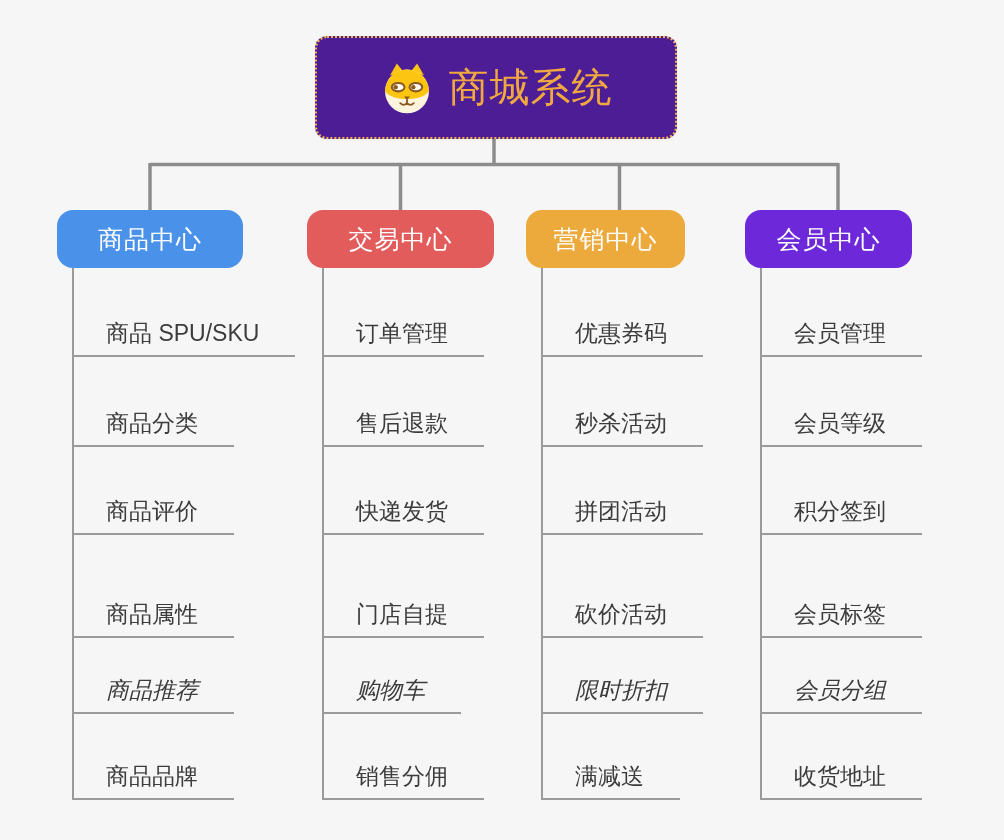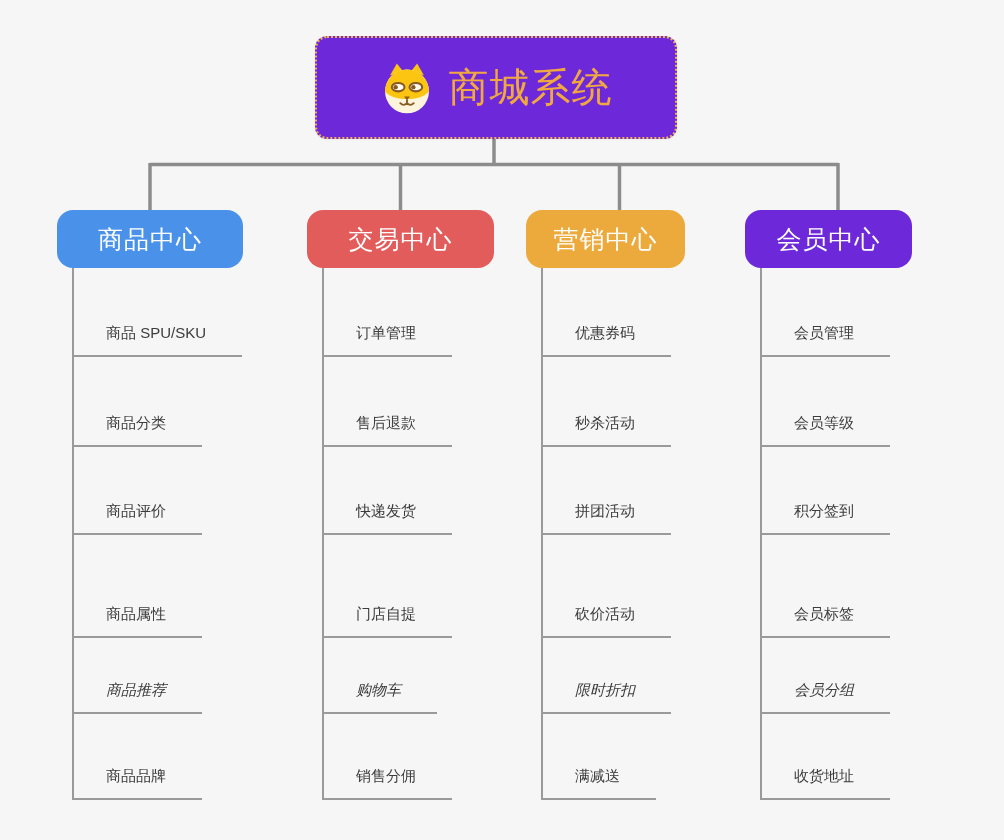--- a/index.html
+++ b/index.html
@@ -20,21 +20,21 @@
     width:1004px;
     height:840px;
     background:var(--bg);
     overflow:hidden;
   }
   
   .root-node{
     position:absolute;
     left:315px; top:36px;
     width:362px; height:103px;
-    background:#6d28d9;
+    background:#4c1d95;
     border:2px dotted var(--rootborder);
     border-radius:12px;
     box-sizing:border-box;
     display:flex;
     align-items:center;
     justify-content:center;
     gap:15px;
     box-shadow:0 1px 3px rgba(0,0,0,0.04);
   }
   .root-node .dog-icon svg{display:block;width:54px;height:54px;}
@@ -76,21 +76,21 @@
   .branch-col{
     position:absolute;
     top:268px;
     width:250px;
     height:540px;
   }
   .leaf{
     position:absolute;
     left:0;
     width:max-content;
-    font-size:15px;
+    font-size:23px;
     color:var(--leaftext);
     line-height:26px;
     padding:0 36px 9px 34px;
     border-bottom:2px solid var(--leafline);
     white-space:nowrap;
   }
   .leaf:nth-child(1){top:52px;}
   .leaf:nth-child(2){top:142px;}
   .leaf:nth-child(3){top:230px;}
   .leaf:nth-child(4){top:333px;}

